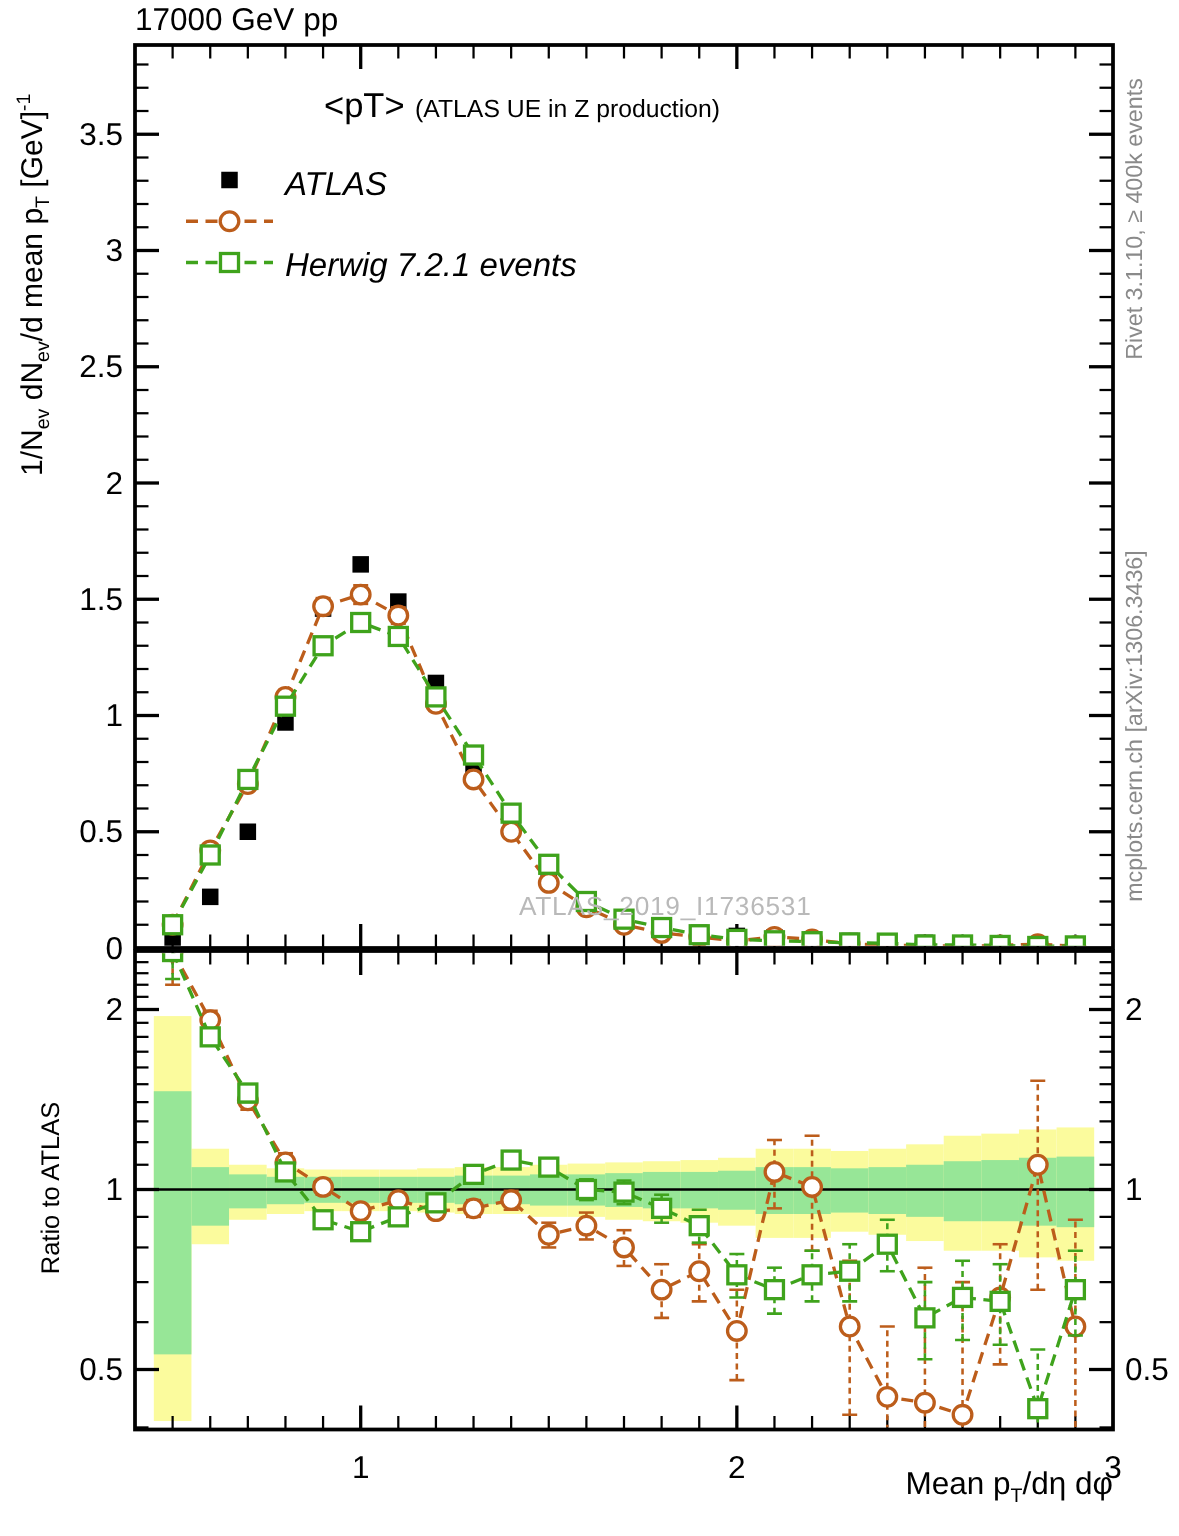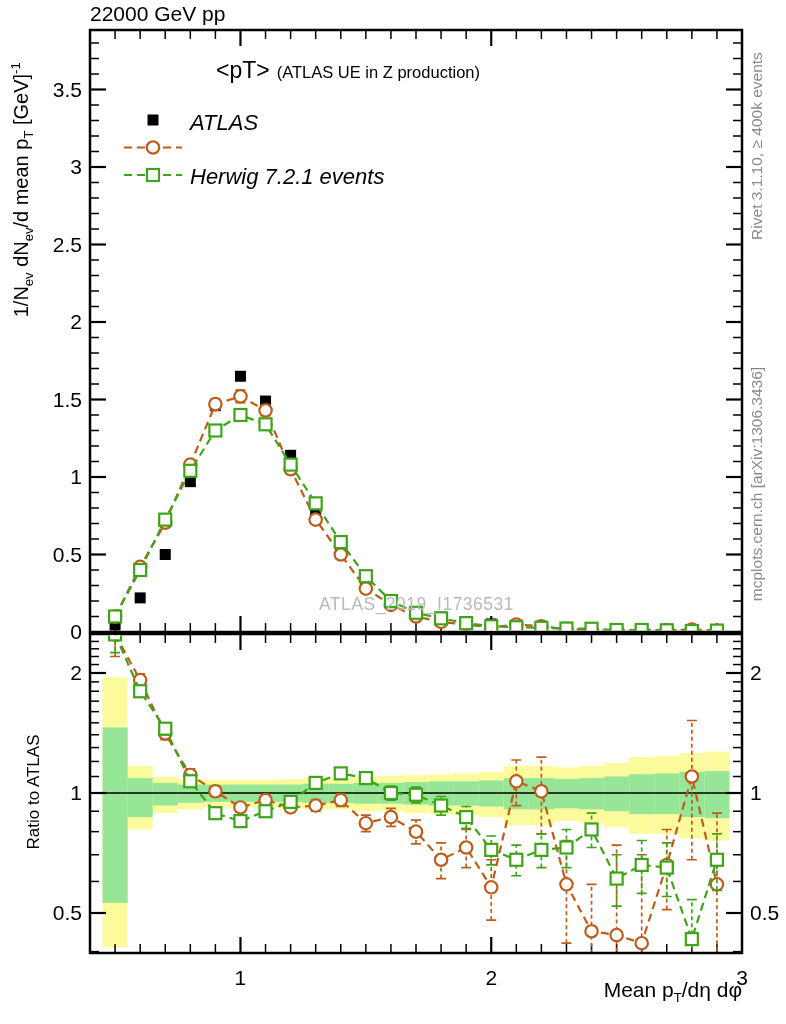--- a/index.html
+++ b/index.html
@@ -12,21 +12,21 @@
   .title-bar{left:90px;width:516px;top:57px;text-align:center;}
   .title-main{font-size:23px;}
   .title-sub{font-size:16.5px;margin-left:7px;}
   .legend-label{font-size:22px;font-style:italic;}
   .vtext{transform:rotate(-90deg);text-align:center;}
   .ylabel{font-size:20px;width:420px;left:-188px;top:176px;}
   .ylabel sub,.xlabel sub{font-size:13px;}
   .ylabel sup{font-size:13px;}
   .ratio-ylabel{font-size:17px;width:220px;left:-76px;top:782px;}
   .xlabel{left:90px;width:652px;top:978px;text-align:right;font-size:21px;}
-  .watermark{left:319px;top:594px;font-size:17.5px;letter-spacing:0.5px;}
+  .watermark{left:346px;top:594px;font-size:17.5px;letter-spacing:0.5px;}
   .side-note{font-size:15.5px;}
   .side-top{width:230px;left:642px;top:137px;}
   .side-bottom{width:310px;left:602px;top:475px;}
 </style>
 </head>
 <body>
 
 <div id="page">
 
   <svg id="plot-svg" width="786" height="1024">
@@ -851,21 +851,21 @@
       <g>
         <rect x="147.5" y="114.5" width="11" height="11" fill="#000000"></rect>
         <line x1="124" y1="147.5" x2="182" y2="147.5" stroke="#bc5d1b" stroke-width="2.2" stroke-dasharray="8 5"></line>
         <circle cx="153" cy="147.5" r="6.2" fill="#fff" stroke="#bc5d1b" stroke-width="2.2"></circle>
         <line x1="124" y1="175" x2="182" y2="175" stroke="#3fa31c" stroke-width="2.2" stroke-dasharray="8 5"></line>
         <rect x="147" y="169" width="12" height="12" fill="#fff" stroke="#3fa31c" stroke-width="2.2"></rect>
       </g>
     </svg>
 
   <div class="abs hdr hdr-bar" style="text-align:left;">
-    <span>22000 GeV pp</span>
+    <span>17000 GeV pp</span>
   </div>
 
   <div class="abs title-bar">
     <span class="title-main">&lt;pT&gt;</span><span class="title-sub">(ATLAS UE in Z production)</span>
   </div>
 
   <div class="abs legend-label" style="left:190px;top:110px;">
     <span>ATLAS</span>
   </div>
   <div class="abs legend-label" style="left:190px;top:164px;">

